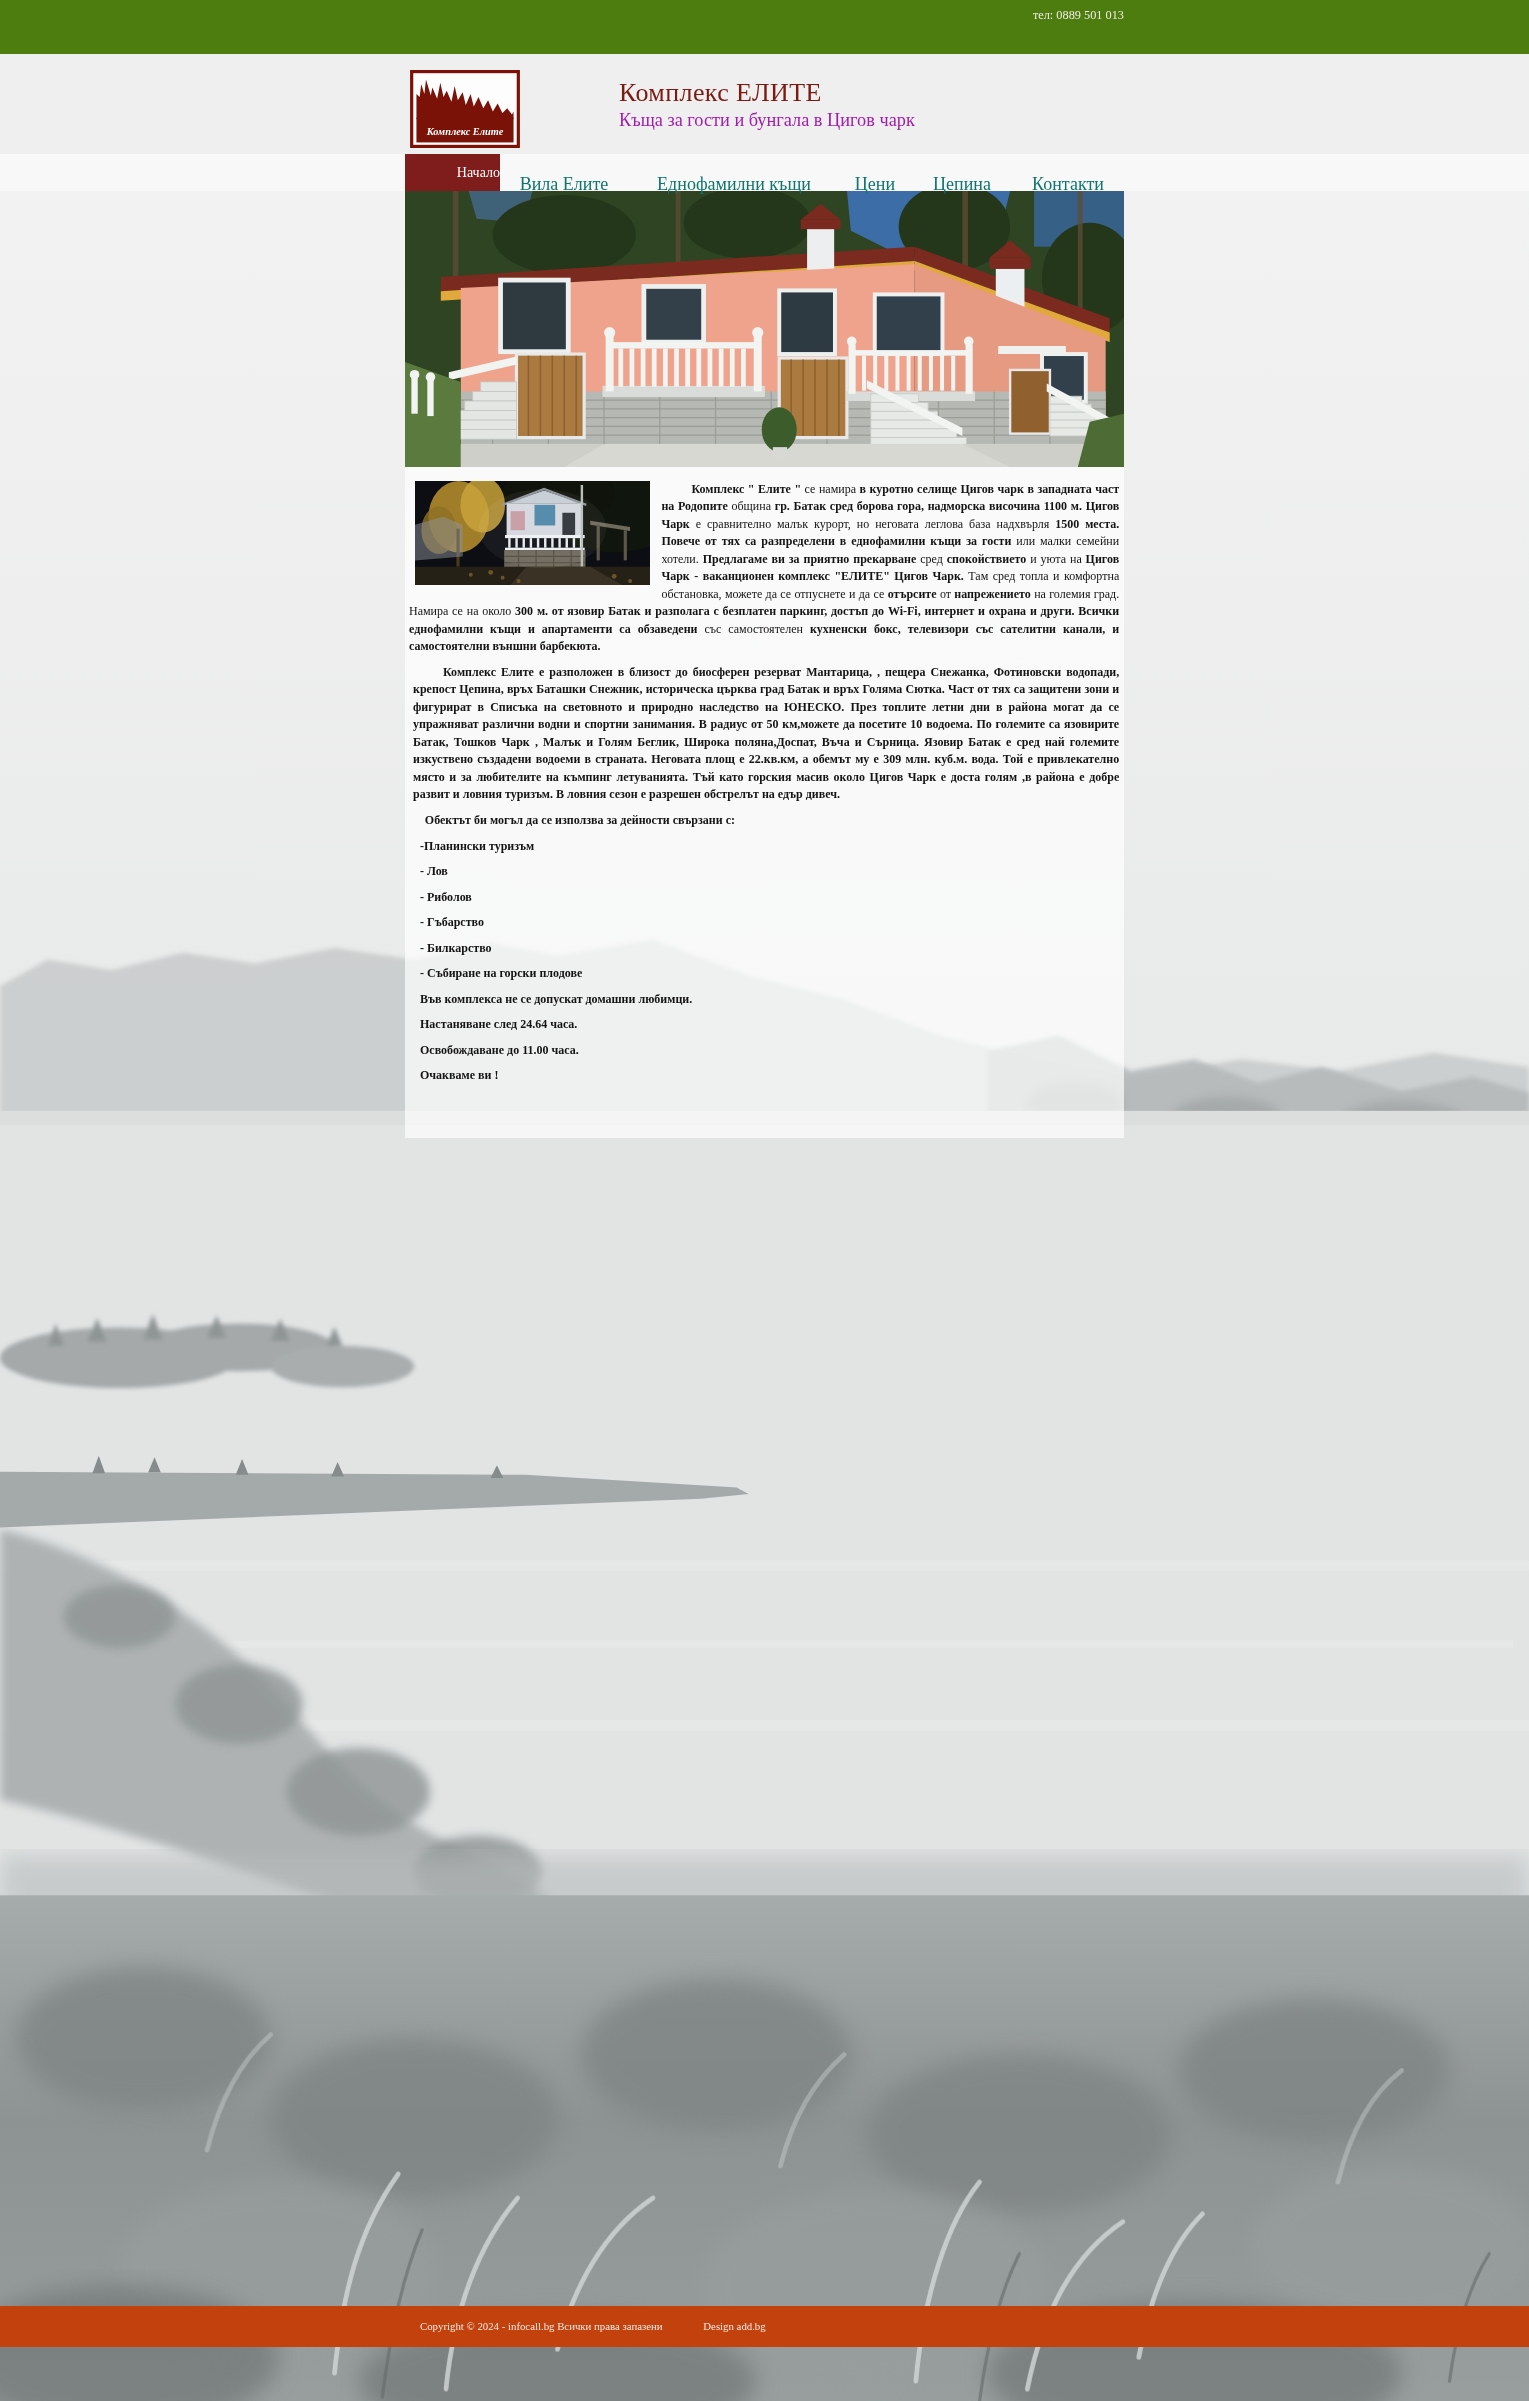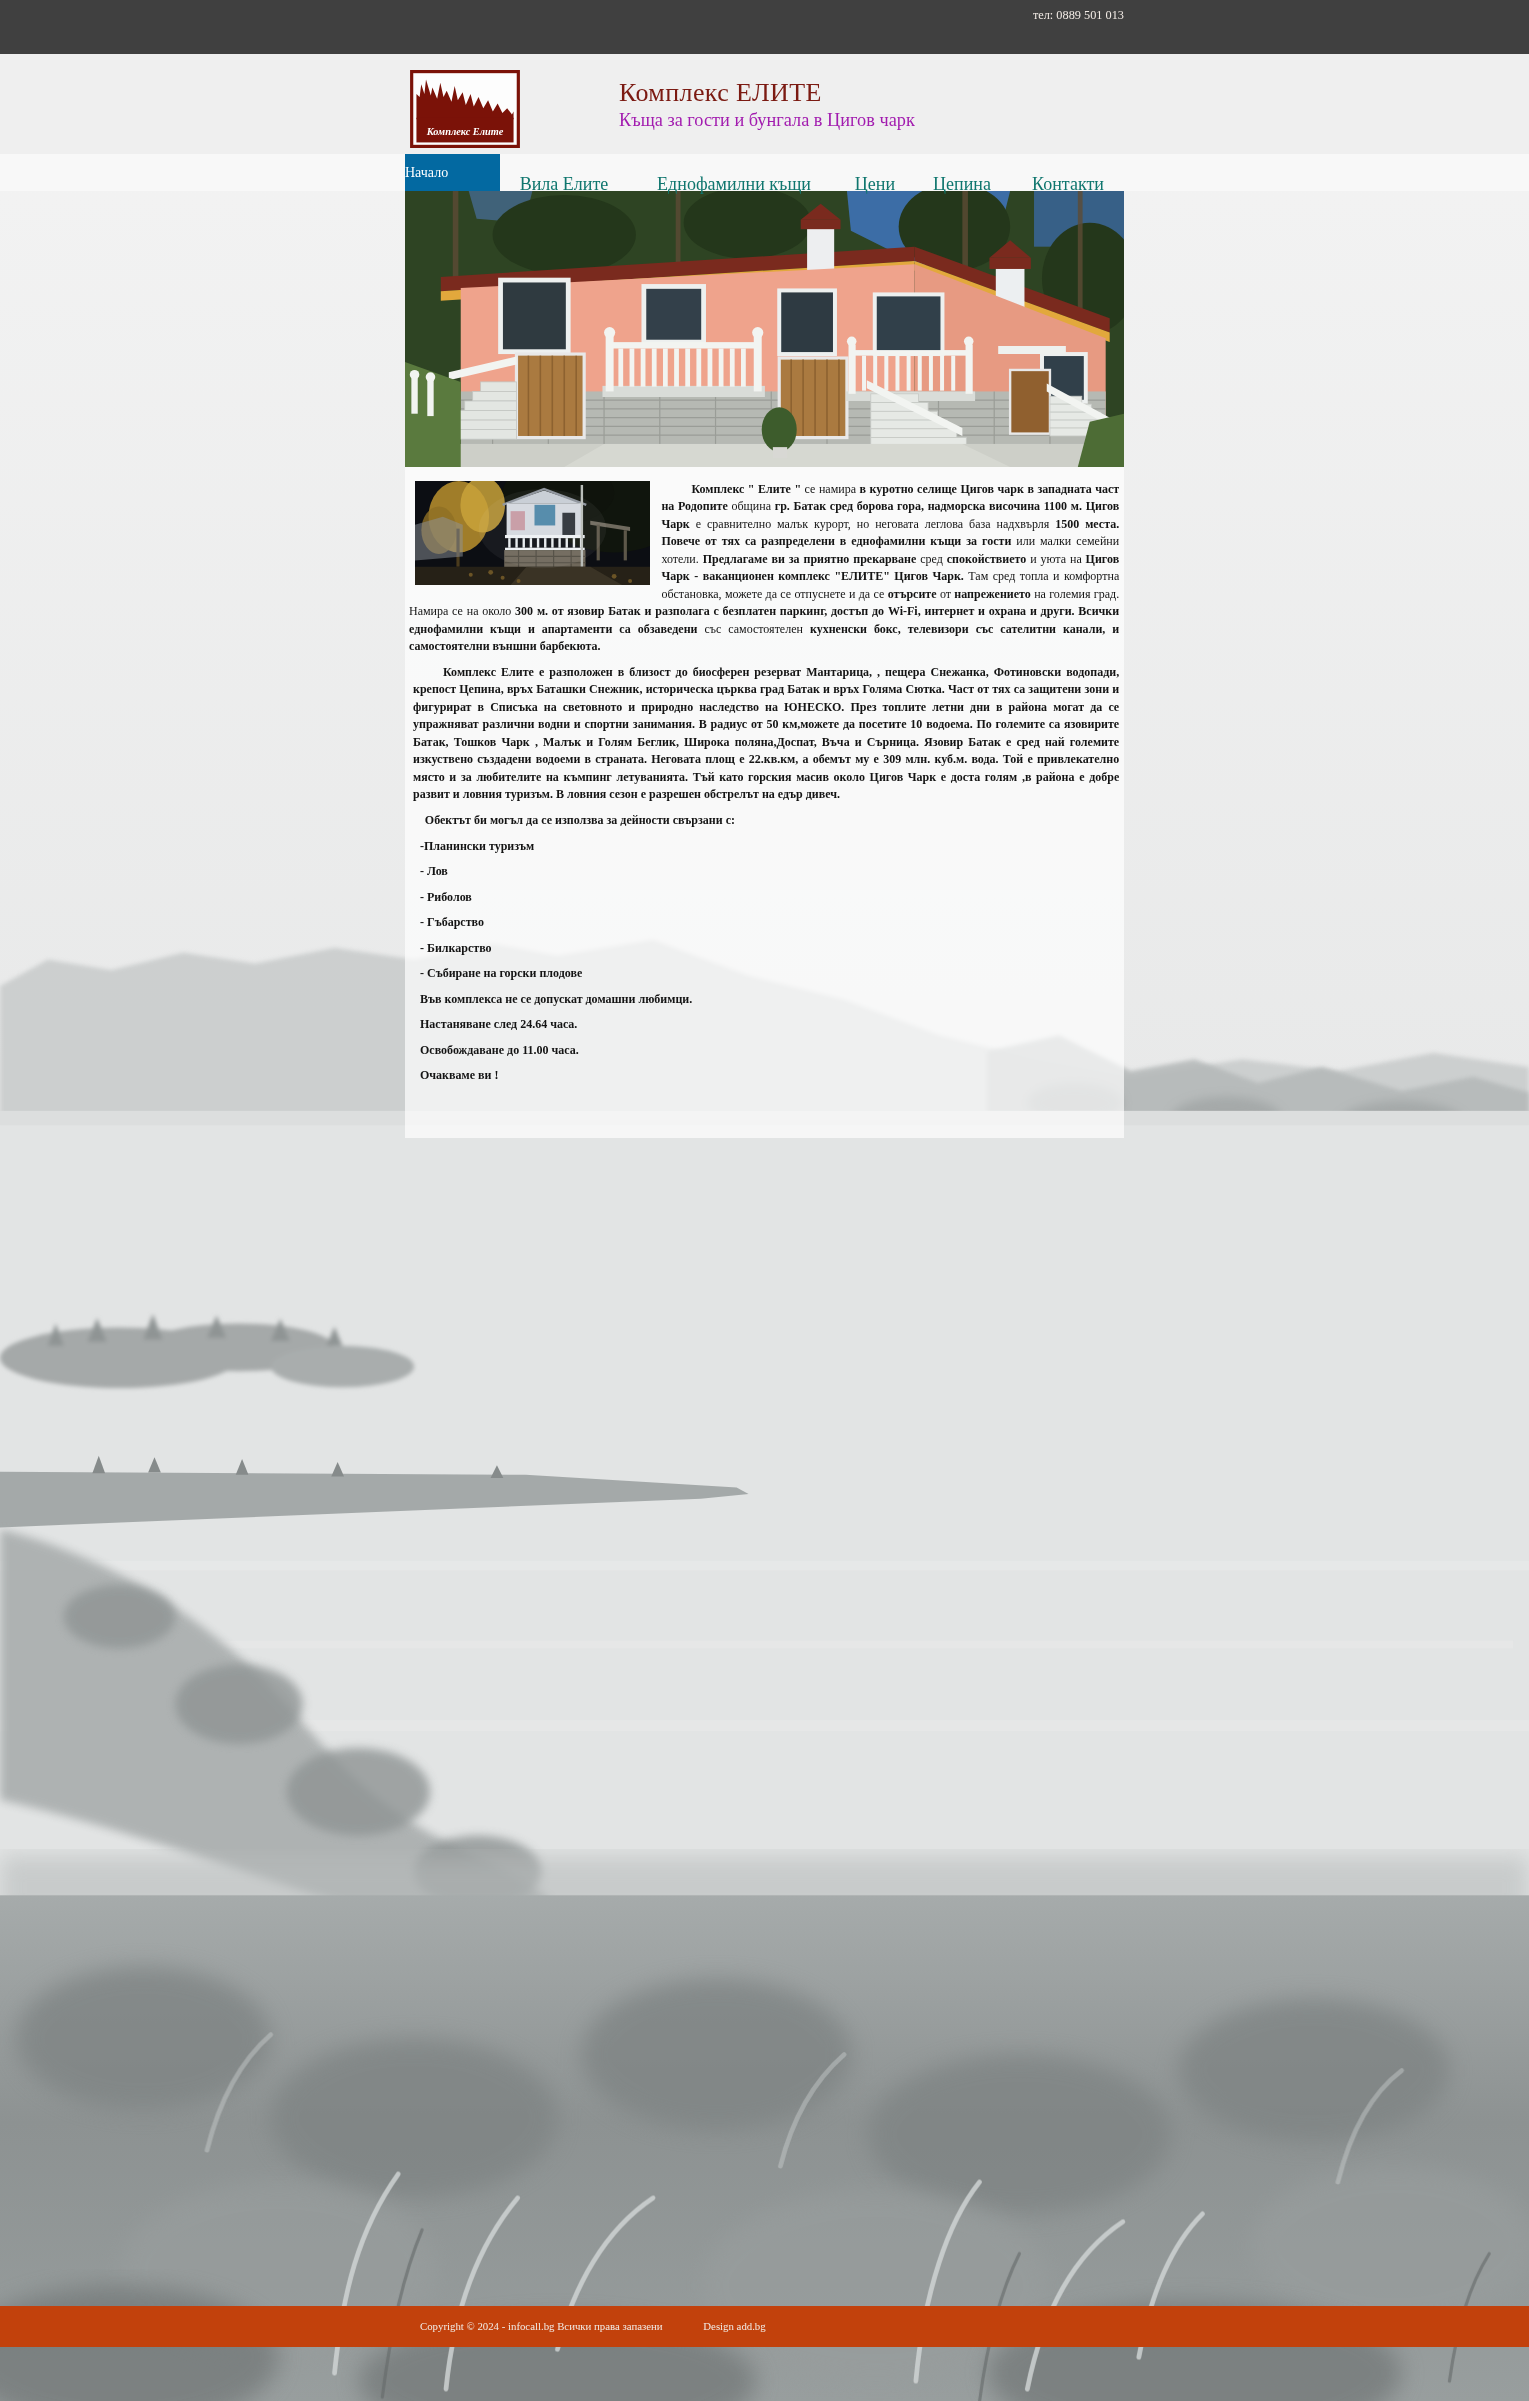--- a/index.html
+++ b/index.html
@@ -1,32 +1,32 @@
 <!DOCTYPE html>
 <html style="font-size:12.7px"><head>
 <meta charset="utf-8">
 <style>
   html,body{margin:0;padding:0;}
   body{font-family:"Liberation Serif",serif;background:#e9e9e9;}
   .page{position:relative;width:1529px;height:2401px;overflow:hidden;background:#ededed;}
   .bg{position:absolute;left:0;top:0;width:1529px;height:2401px;display:block;}
   .container{position:relative;width:719px;margin-left:405px;height:100%;}
   
-  .topbar{position:absolute;left:0;top:0;width:100%;height:55px;background:#404040;z-index:5;}
+  .topbar{position:absolute;left:0;top:0;width:100%;height:55px;background:#4d7c0f;z-index:5;}
   .phone{position:absolute;right:0;top:8px;color:#f3ece6;font-size:12.3px;}
   
   .header{position:absolute;left:0;top:54px;width:100%;height:100px;background:#efefef;z-index:5;}
   .logo{position:absolute;left:4.8px;top:16px;width:110px;height:78px;display:block;cursor:pointer;}
   .titles{position:absolute;left:214px;top:24px;}
   .site-title{font-size:26px;color:#7b1a12;letter-spacing:0.4px;}
   .site-subtitle{font-size:18.3px;color:#a21caf;margin-top:1.6px;}
   
   .nav{position:absolute;left:0;top:154px;width:100%;height:37px;background:#f8f8f8;z-index:5;}
-  .nav-home{position:absolute;left:0;top:0;width:95px;height:37px;line-height:37px;text-align:left;
-            background:#0369a1;color:#ffffff;font-size:14px;cursor:pointer;}
+  .nav-home{position:absolute;left:0;top:0;width:95px;height:37px;line-height:37px;text-align:right;
+            background:#7f1d1d;color:#ffffff;font-size:14px;cursor:pointer;}
   .nav-link{position:absolute;top:12px;height:37px;line-height:37px;color:#0f766e;font-size:18px;
             transform:translateX(-50%);white-space:nowrap;cursor:pointer;}
   
   .content{position:absolute;left:405px;top:191px;width:719px;height:947px;
            background:rgba(255,255,255,.68);z-index:4;}
   .main-photo{display:block;width:719px;height:276px;}
   .text{padding:13.5px 4.8px 0 4px;font-size:12px;line-height:17.5px;color:#141414;}
   .night{float:left;width:235px;height:104px;margin:0.8px 11px 6.4px 6.4px;}
   .p1{margin:0;text-align:justify;text-indent:30px;}
   .p2{margin:8px 0 0 4px;text-align:justify;text-indent:30px;font-weight:bold;}

